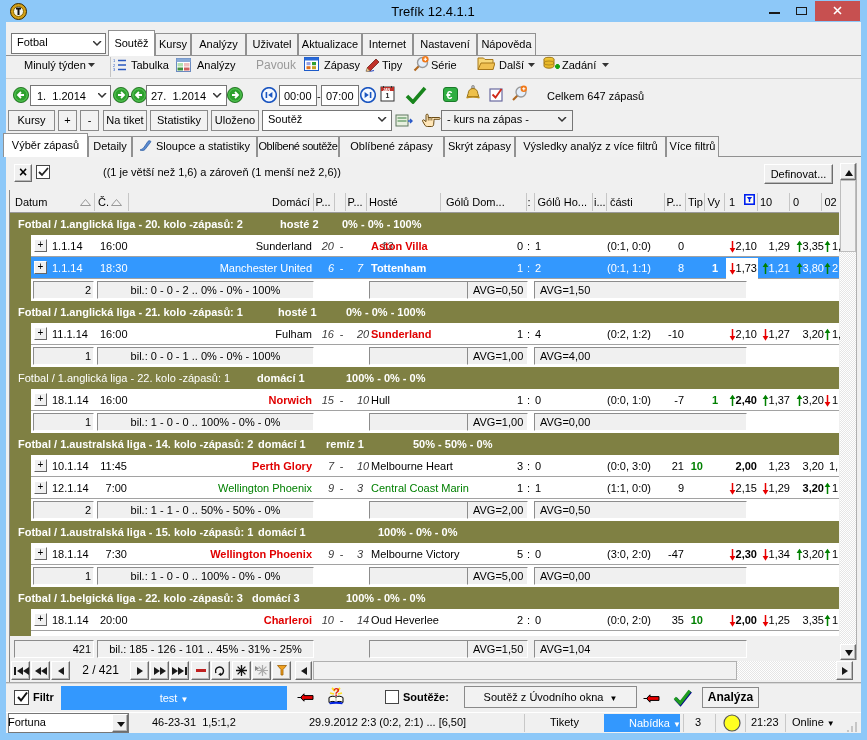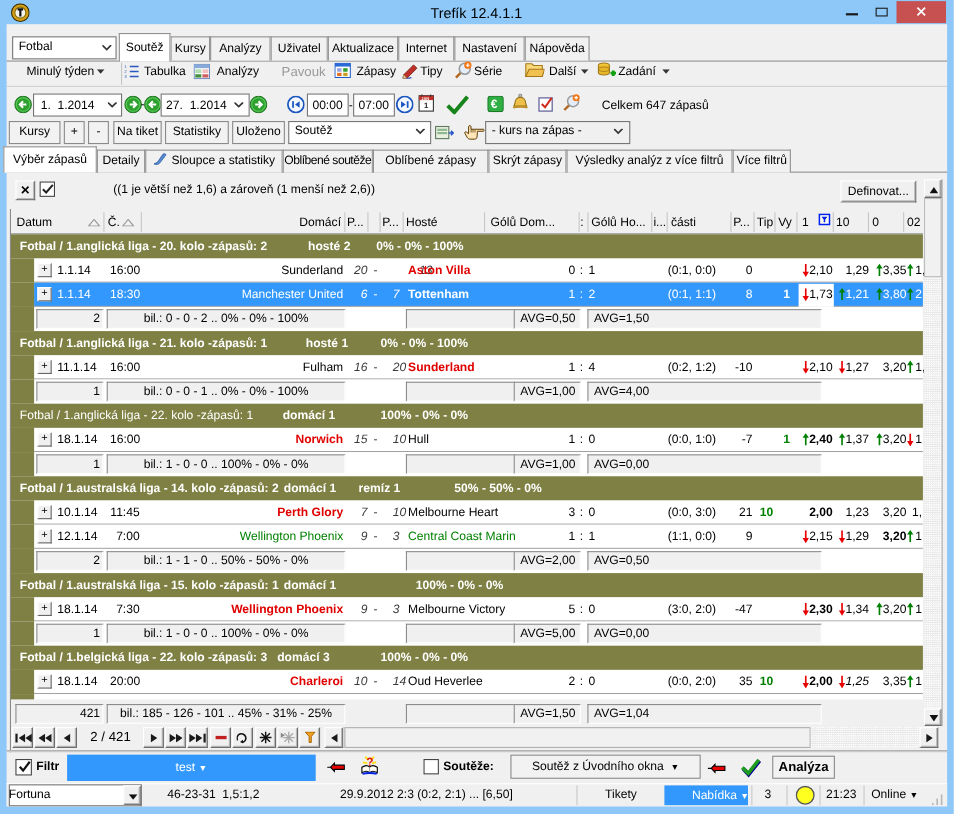--- a/index.html
+++ b/index.html
@@ -552,21 +552,21 @@
 <div style="left:607px;top:609px;line-height:22px;font-size:11px;"><span style="color:#000;">(0:0, 2:0)</span></div>
 <div style="left:654px;top:609px;line-height:22px;font-size:11px;"><span style="display:inline-block;width:30px;text-align:right;color:#000;">35</span></div>
 <div style="left:673px;top:609px;line-height:22px;font-size:11px;"><span style="display:inline-block;width:30px;text-align:right;color:#008000;font-weight:bold;">10</span></div>
 <div style="left:712px;top:609px;line-height:22px;font-size:11px;"><span style="display:inline-block;width:45px;text-align:right;"><span style="display:inline-block;position:relative;top:3px;width:8px;"><svg width="7" height="12" viewBox="0 0 7 12">
           <path d="M3.5 0 V9.5" stroke="#e80000" stroke-width="1.5"></path>
           <path d="M0.6 7 L6.4 7 L3.5 11.8 Z" fill="#e80000"></path>
         </svg></span><span style="color:#000;font-weight:bold;">2,00</span></span></div>
 <div style="left:745px;top:609px;line-height:22px;font-size:11px;"><span style="display:inline-block;width:45px;text-align:right;"><span style="display:inline-block;position:relative;top:3px;width:8px;"><svg width="7" height="12" viewBox="0 0 7 12">
           <path d="M3.5 0 V9.5" stroke="#e80000" stroke-width="1.5"></path>
           <path d="M0.6 7 L6.4 7 L3.5 11.8 Z" fill="#e80000"></path>
-        </svg></span><span style="color:#000;font-weight:normal;font-style:italic;">1,25</span></span></div>
+        </svg></span><span style="color:#000;font-weight:normal;">1,25</span></span></div>
 <div style="left:779px;top:609px;line-height:22px;font-size:11px;"><span style="display:inline-block;width:45px;text-align:right;"><span style="color:#000;font-weight:normal;">3,35</span></span></div>
 <div style="left:824px;top:609px;line-height:22px;font-size:11px;"><span style="display:inline-block;position:relative;top:2px;width:8px;"><svg width="7" height="12" viewBox="0 0 7 12">
         <path d="M3.5 2.5 V12" stroke="#008000" stroke-width="1.5"></path>
         <path d="M0.6 5 L3.5 0.8 L6.4 5 Z" fill="#008000"></path>
       </svg></span><span style="color:#000;">1</span></div>
 <div style="left:31px;top:631px;width:808px;height:5px;background:#fff;"></div>
 <div style="left:10px;top:631px;width:21px;height:5px;background:#7f8043;"></div>
 <div style="left:10px;top:636px;width:846px;height:24px;background:#f0f0f0;"></div>
 <div class="sunk" style="left:14px;top:640px;width:80px;height:18px;"></div>
 <div style="left:60px;top:640px;line-height:18px;font-size:11px;"><span style="display:inline-block;width:31px;text-align:right;">421</span></div>

